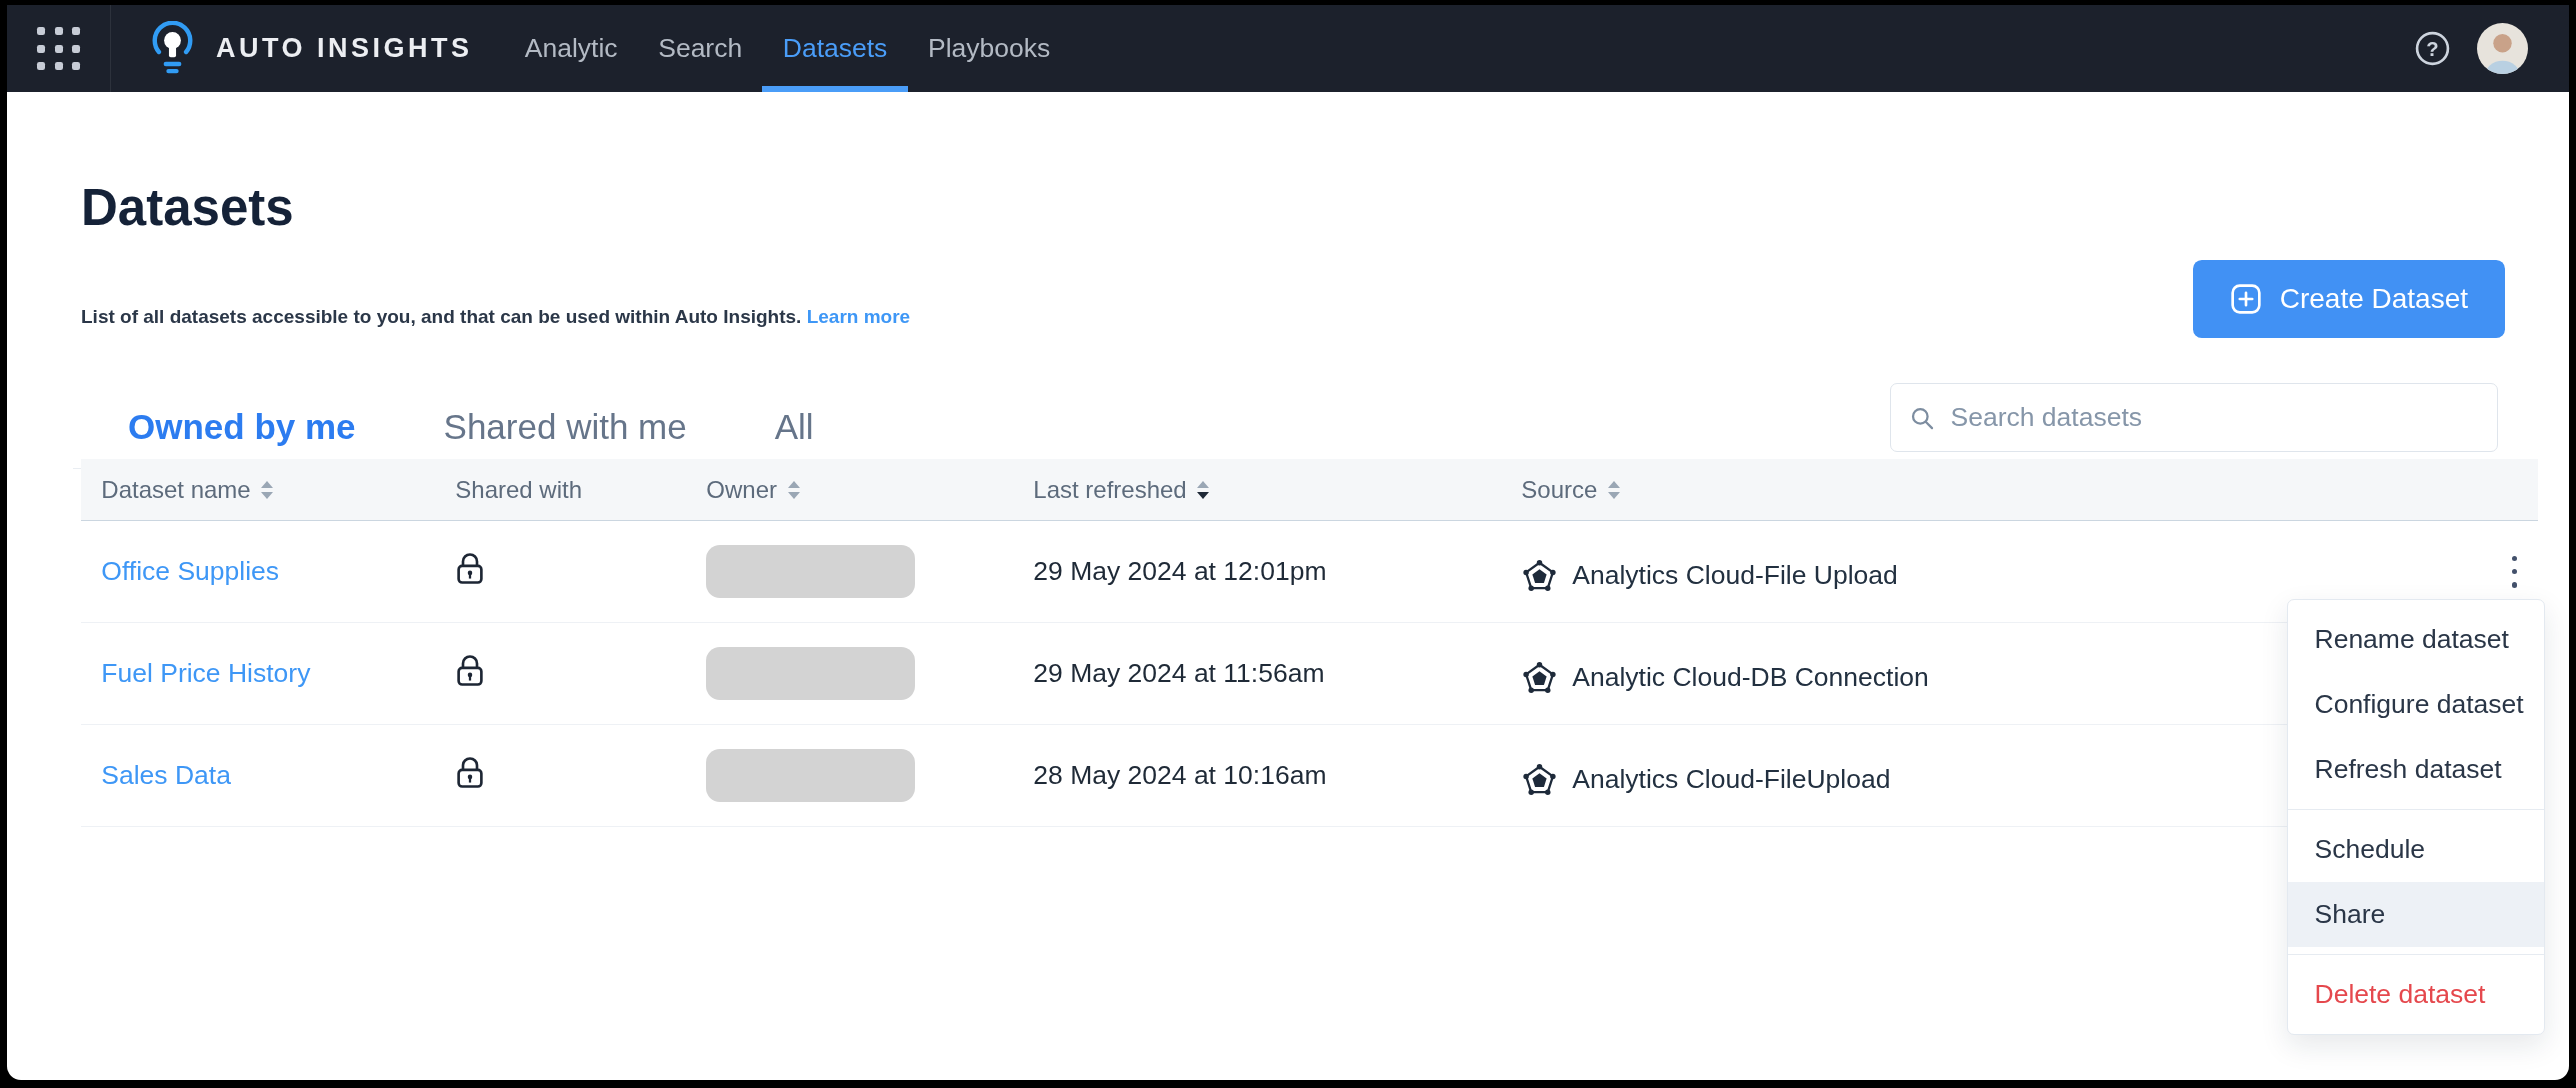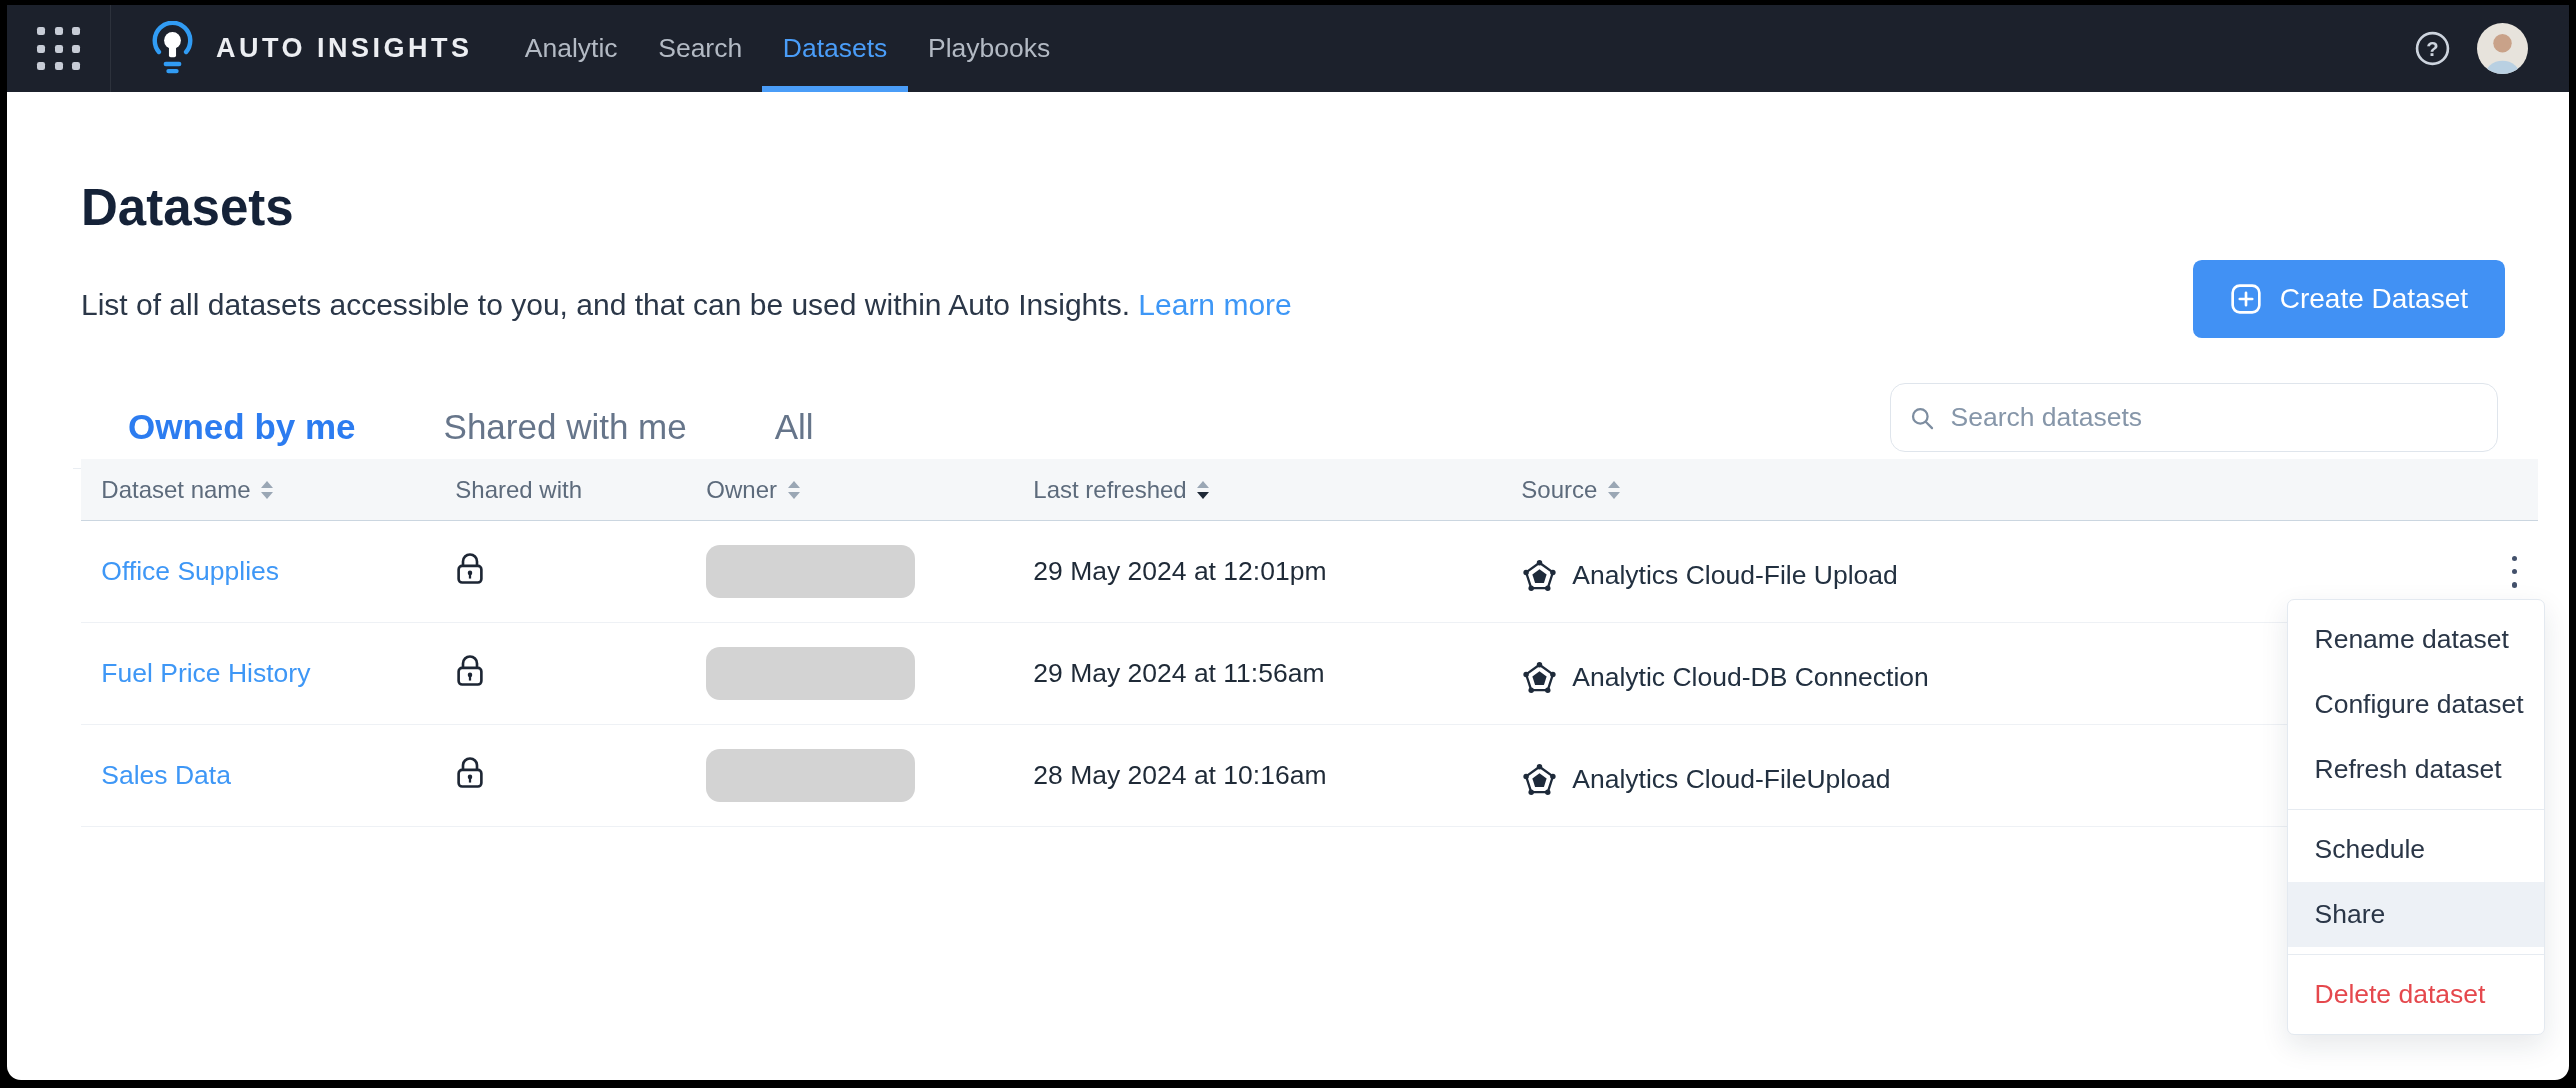--- a/index.html
+++ b/index.html
@@ -24,33 +24,33 @@
   .nav { display:flex; margin-left:32px; }
   .nav-item { position:relative; display:flex; align-items:center; padding:0 20.3px;
     font-size:26.5px; color:#b3bac4; cursor:pointer; white-space:nowrap; }
   .nav-item.active { color:#4a9df8; }
   .nav-item.active::after { content:""; position:absolute; left:0; right:0; bottom:0; height:6.2px; background:#4a9df8; }
   .topbar-right { margin-left:auto; display:flex; align-items:center; gap:26.5px; padding-right:41px; }
   .icon-btn { background:none; border:none; padding:0; cursor:pointer; display:flex; align-items:center; }
 
   
   .page-title { position:absolute; left:74px; top:173px; margin:0; font-size:51px; font-weight:700; color:#152238; }
-  .page-desc { position:absolute; left:74px; top:283px; font-size:30px; color:#2b3748; }
+  .page-desc { position:absolute; left:74px; top:301px; font-size:19px; color:#2b3748;font-weight:bold; }
   .learn-more { color:#3e97f6; cursor:pointer; text-decoration:none; }
   .create-btn { position:absolute; left:2186px; top:210px; height:78px; padding:0 37px;
     background:#4191f4; color:#fff; font-size:28px; border:none; border-radius:8.8px;
     display:flex; align-items:center; gap:17.7px; cursor:pointer; font-family:inherit;margin-top:45px; }
 
   
   .tabs { position:absolute; left:66px; top:398px; display:flex; border-bottom:1.8px solid #e9edf2; }
   .tab { font-size:35px; color:#66758a; padding:3.5px 8px 17.7px; margin-right:25px;
     border-bottom:5.3px solid transparent; margin-bottom:-1.8px; cursor:pointer; white-space:nowrap;margin-left:47px; }
   .tab.active { color:#2c7cf0; font-weight:700; border-bottom-color:#2c7cf0; }
   .searchbox { position:absolute; left:1883px; top:378px; width:608px; height:69px;
-    border:1.8px solid #dfe5ec; border-radius:15px; background:#fff; box-sizing:border-box;
+    border:1.8px solid #dfe5ec; border-radius:7px; background:#fff; box-sizing:border-box;
     display:flex; align-items:center; gap:14px; padding:0 17.7px; }
   .searchbox input { border:none; outline:none; font-size:26.5px; color:#33425a; width:100%;
     font-family:inherit; background:transparent; }
   .searchbox input::placeholder { color:#8696a9; }
 
   
   .table { position:absolute; left:74px; top:454px; width:2457px; }
   .thead, .trow { display:grid; grid-template-columns:354px 251px 327px 488px 963px 1fr;
     align-items:center; padding-left:20.3px; box-sizing:border-box; }
   .thead { height:62px; background:#f5f7f9; border-bottom:1.8px solid #cbd6e0; font-size:24px; color:#5d6b7c; }

